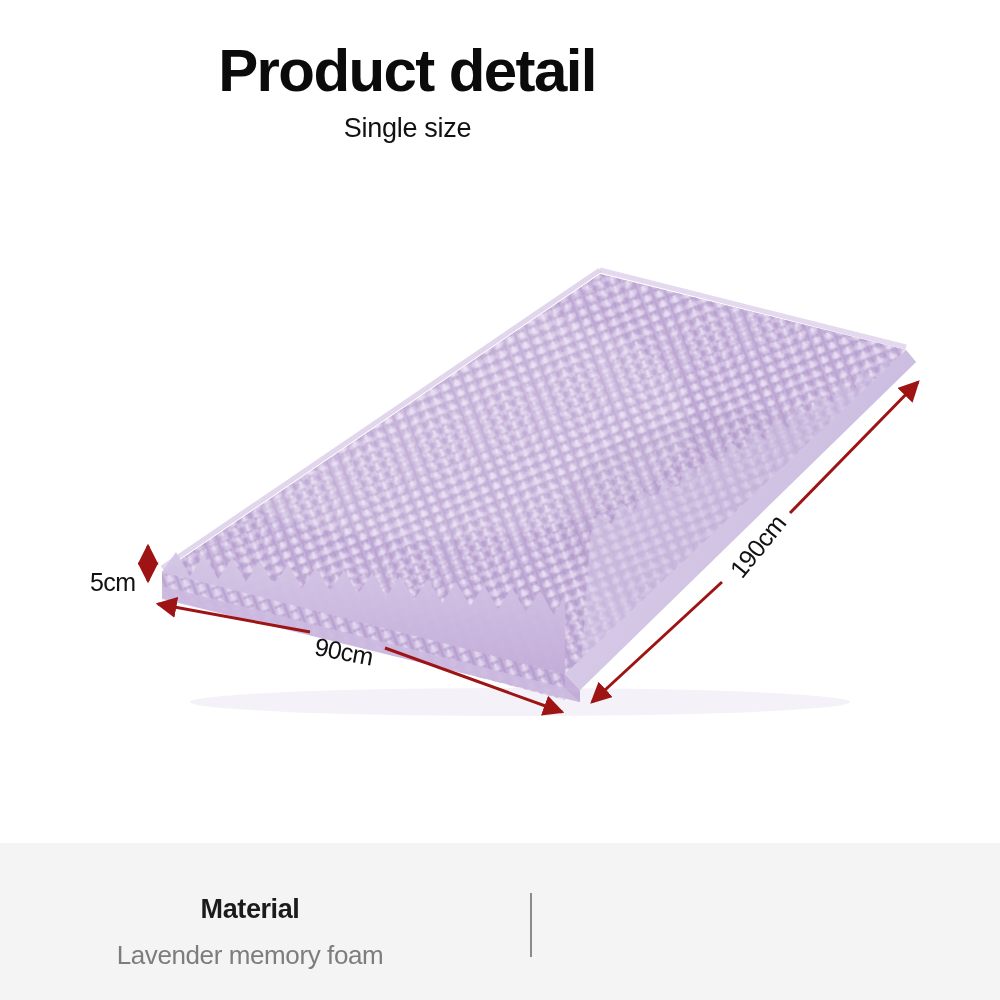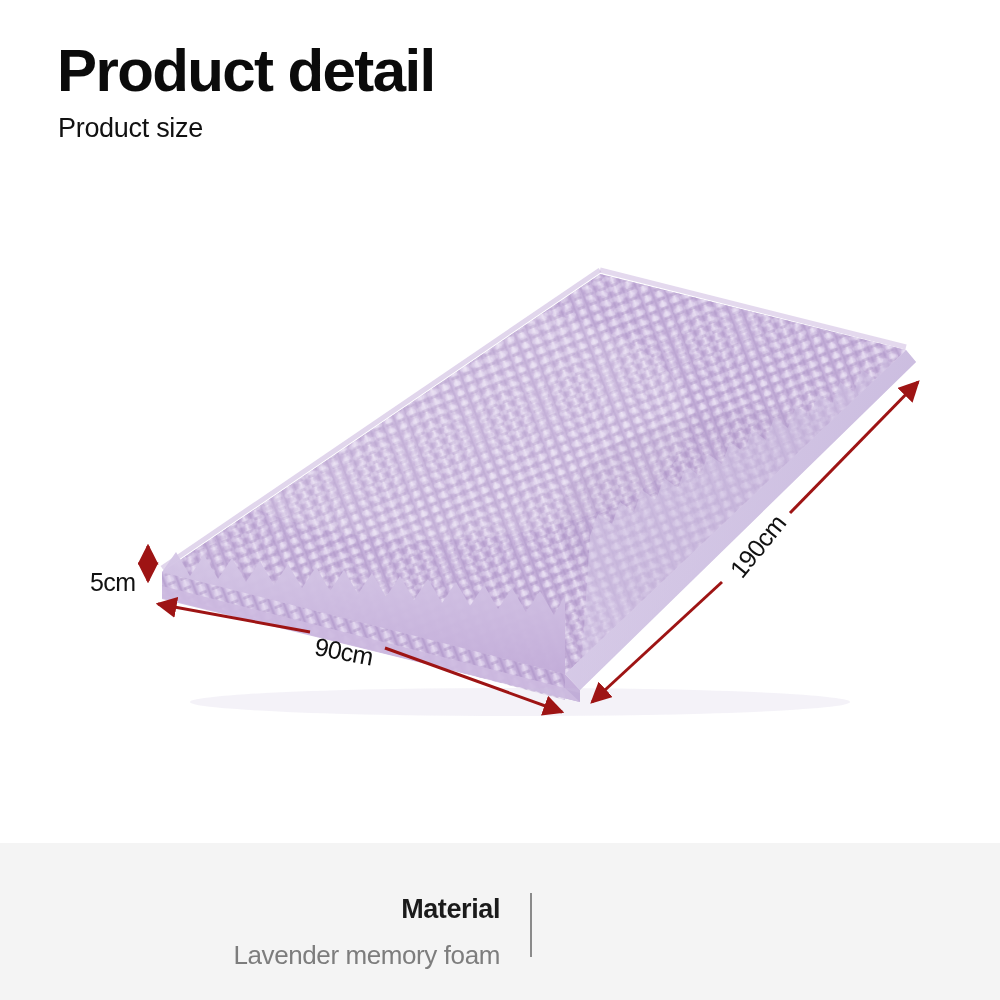--- a/index.html
+++ b/index.html
@@ -24,20 +24,21 @@
     height: 1000px;
     background: #ffffff;
   }
 
   
   .header {
     position: absolute;
     left: 57px;
     top: 40px;
     width: 700px;
+    text-align: center;
   }
   .page-title {
     font-size: 60px;
     font-weight: 700;
     line-height: 1.02;
     letter-spacing: -1.6px;
     color: #0b0b0b;
     margin: 0;
     white-space: nowrap;
   }
@@ -93,21 +94,21 @@
     left: 0;
     top: 843px;
     width: 1000px;
     height: 157px;
     background: #f4f4f4;
     display: flex;
     align-items: flex-start;
   }
   .spec-col {
     flex: 1 1 50%;
-    text-align: right;
+    text-align: center;
     padding-top: 52px;
   }
   .spec-title {
     font-size: 27px;
     font-weight: 700;
     color: #1b1b1b;
     letter-spacing: -0.4px;
     line-height: 1.1;
   }
   .spec-value {
@@ -127,21 +128,21 @@
     background: #8a8a8a;
   }
 </style>
 </head>
 <body>
 
 <div id="page">
 
   <div class="header">
     <h1 class="page-title">Product detail</h1>
-    <div class="page-subtitle">Product size</div>
+    <div class="page-subtitle">Single size</div>
   </div>
 
   <div class="stage">
     <svg class="mattress" viewBox="0 0 1000 650">
       <defs>
 
         <linearGradient id="topGrad" x1="0" y1="0" x2="0.55" y2="1">
           <stop offset="0%" stop-color="#cbb6df"></stop>
           <stop offset="45%" stop-color="#c7b1dc"></stop>
           <stop offset="100%" stop-color="#bca3d4"></stop>

